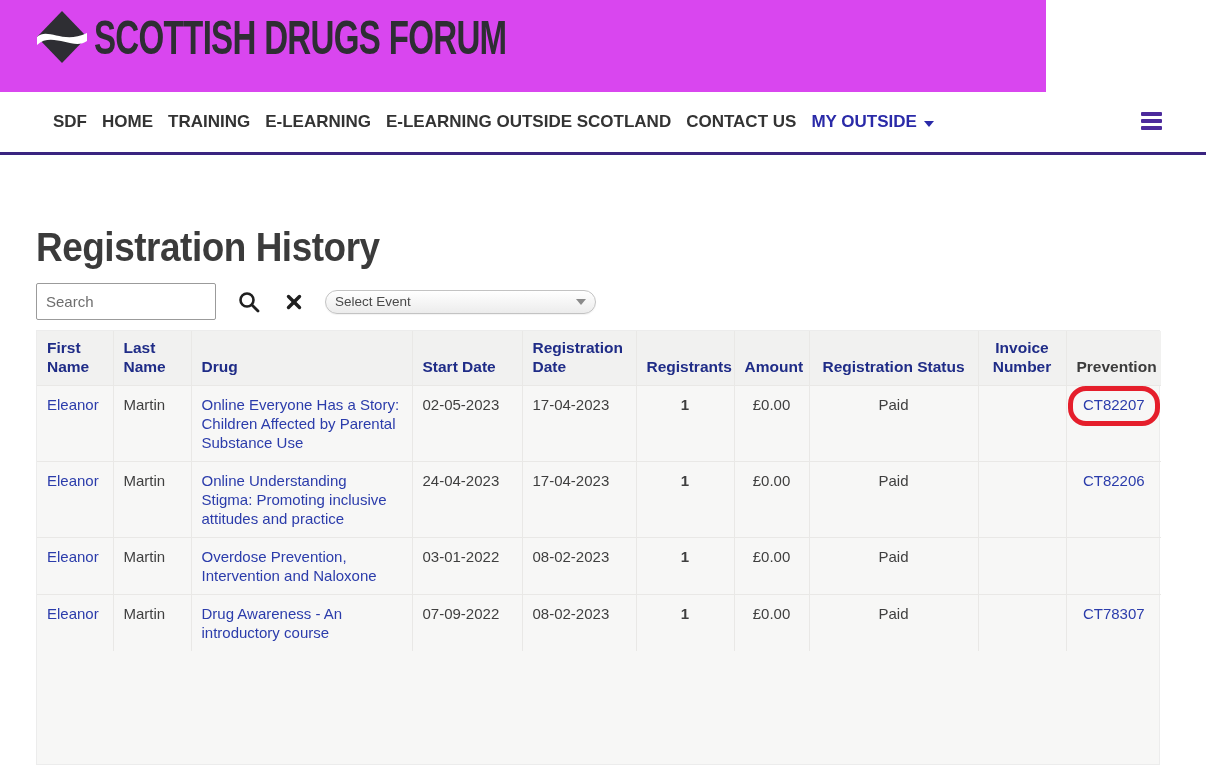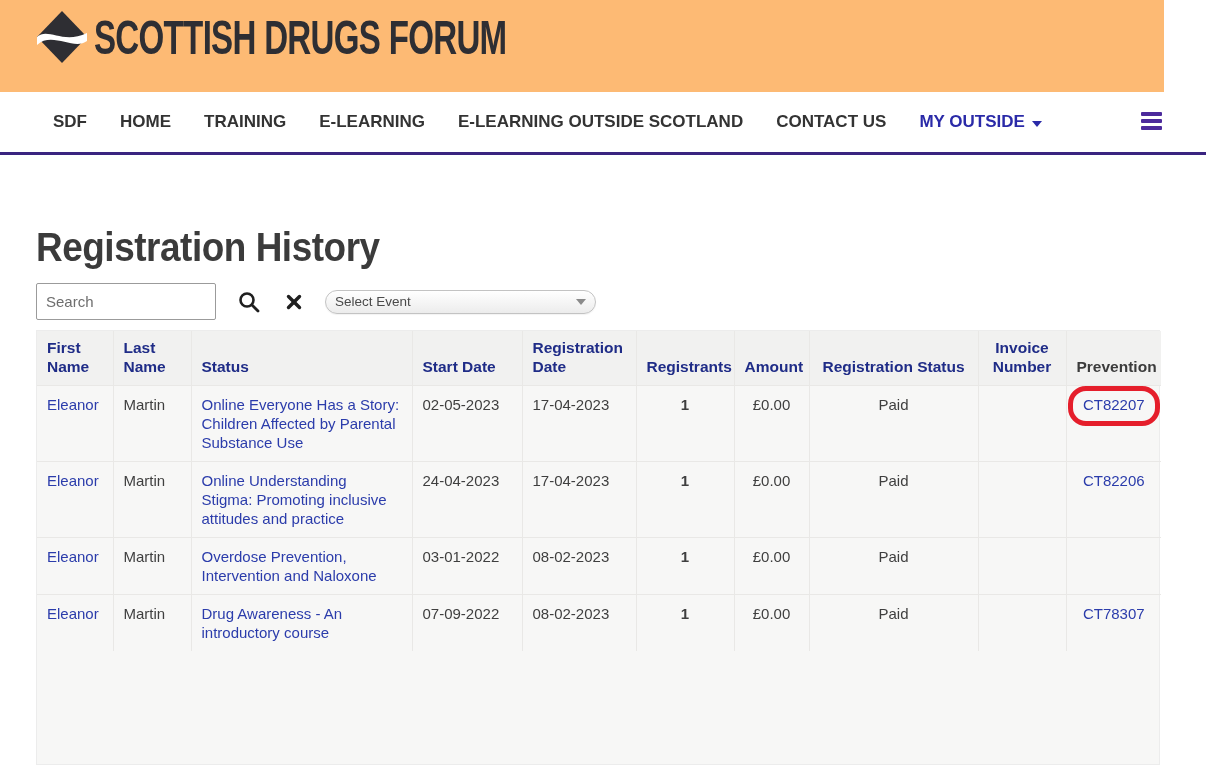--- a/index.html
+++ b/index.html
@@ -3,36 +3,36 @@
 <meta charset="utf-8">
 <style>
   * { margin:0; padding:0; box-sizing:border-box; }
   html,body { background:#fff; }
   body {
     width:1206px; height:773px; position:relative; overflow:hidden;
     font-family:"Liberation Sans","DejaVu Sans",sans-serif; color:#3f3f3f;
   }
 
   
-  .site-header { position:absolute; top:0; left:0; width:1164px; height:92px; background:#fdba74;padding-left:33px; }
+  .site-header { position:absolute; top:0; left:0; width:1046px; height:92px; background:#d946ef;padding-left:33px; }
   .brand { position:absolute; left:36px; top:8px; display:flex; align-items:center; height:58px; }
   .brand-icon { width:52px; height:54px; margin-right:6px; }
   .brand-text {
     font-size:46px; font-weight:800; color:#2e2e33; letter-spacing:-1px;
     transform:scaleX(0.72) scaleY(1.05); transform-origin:left center; white-space:nowrap;
   }
 
   
   .nav-bar {
     position:absolute; top:92px; left:0; width:1206px; height:63px;
     border-bottom:3px solid #3a2480; background:#fff;
   }
   .nav-items {
     position:absolute; left:53px; top:0; height:60px;
-    display:flex; align-items:center; gap:33px;
+    display:flex; align-items:center; gap:15px;
   }
   .nav-link { font-size:17px; font-weight:700; color:#333; cursor:pointer; white-space:nowrap; }
   .nav-link.account { color:#2a2aa8; display:flex; align-items:center; gap:7px; }
   .caret-down {
     width:0; height:0; border-left:5px solid transparent; border-right:5px solid transparent;
     border-top:6px solid #2a2aa8; display:inline-block; margin-top:3px;
   }
   .hamburger { position:absolute; right:44px; top:20px; width:21px; cursor:pointer; }
   .hamburger .bar { height:4px; background:#4c2a9c; margin-bottom:3px; border-radius:1px; }
 
@@ -156,21 +156,21 @@
       <col class="col-rg">
         <col class="col-am">
         <col class="col-st">
         <col class="col-in">
         <col class="col-ce">
     </colgroup>
     <thead>
       <tr>
         <th>First Name</th>
         <th>Last Name</th>
-        <th>Status</th>
+        <th>Drug</th>
         <th>Start Date</th>
         <th>Registration Date</th>
         <th class="c">Registrants</th>
         <th class="c">Amount</th>
         <th class="c">Registration Status</th>
         <th class="c">Invoice Number</th>
         <th class="c" style="color:#3c3c3c;">Prevention</th>
       </tr>
     </thead>
     <tbody>

